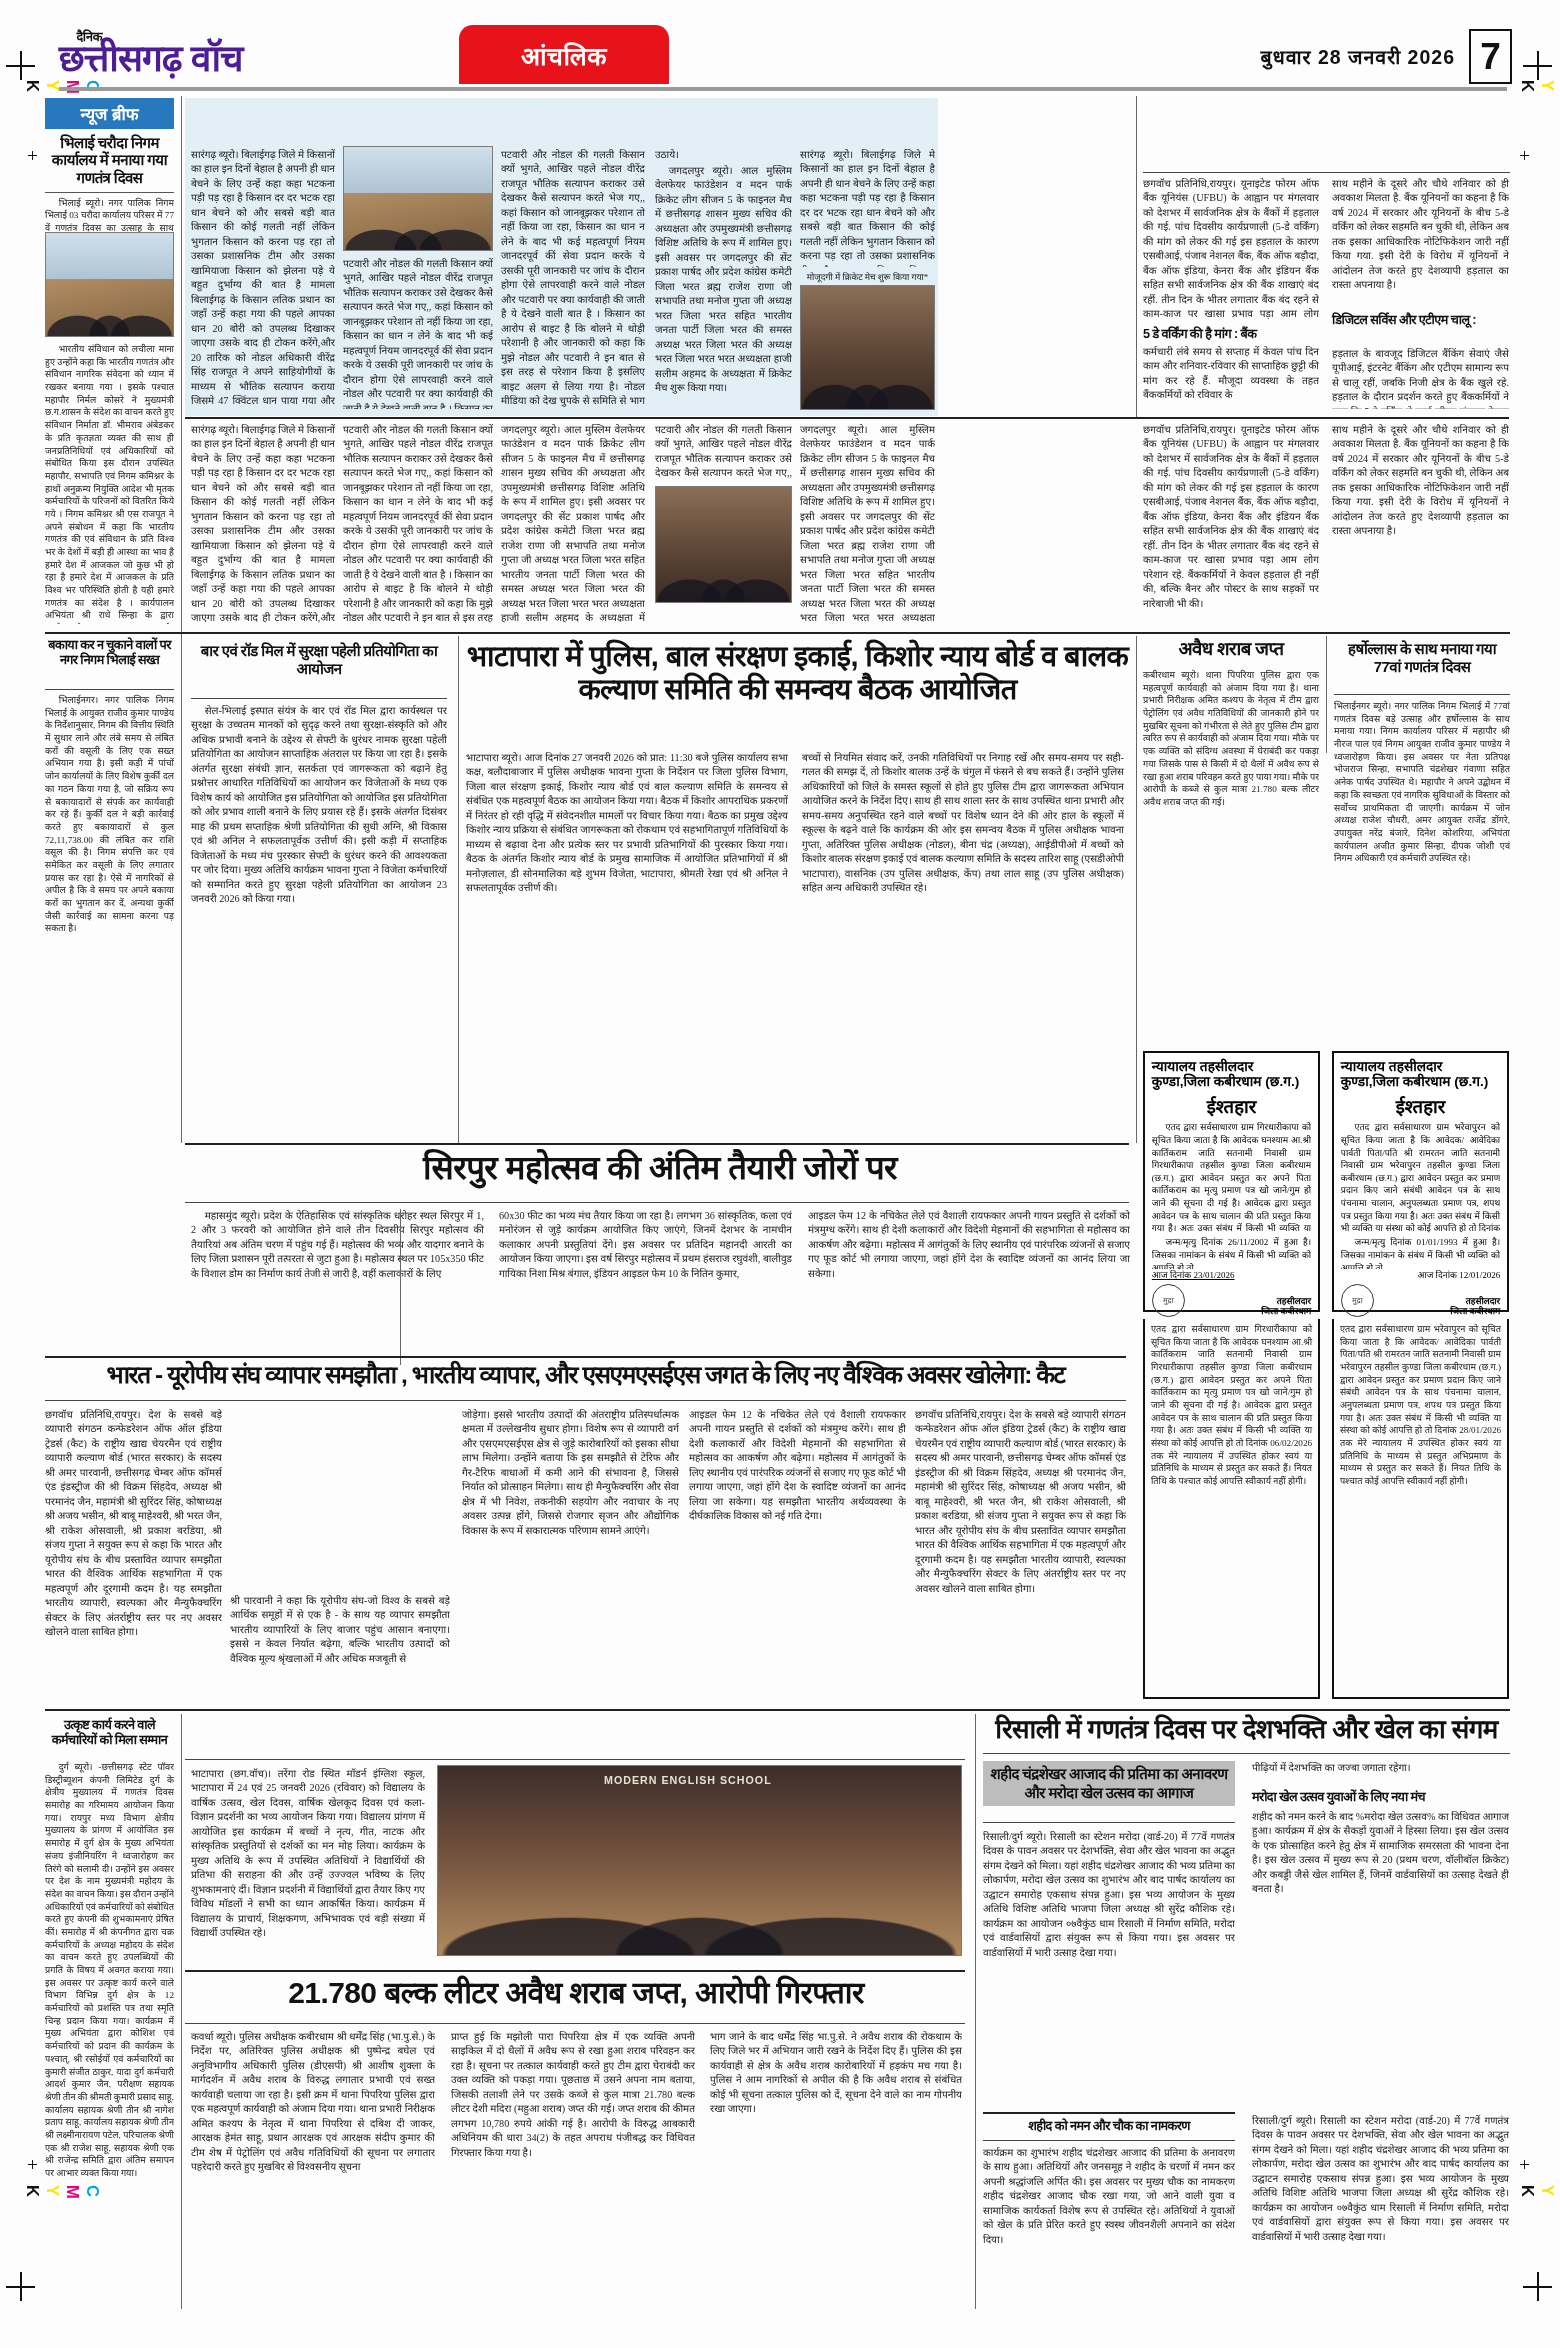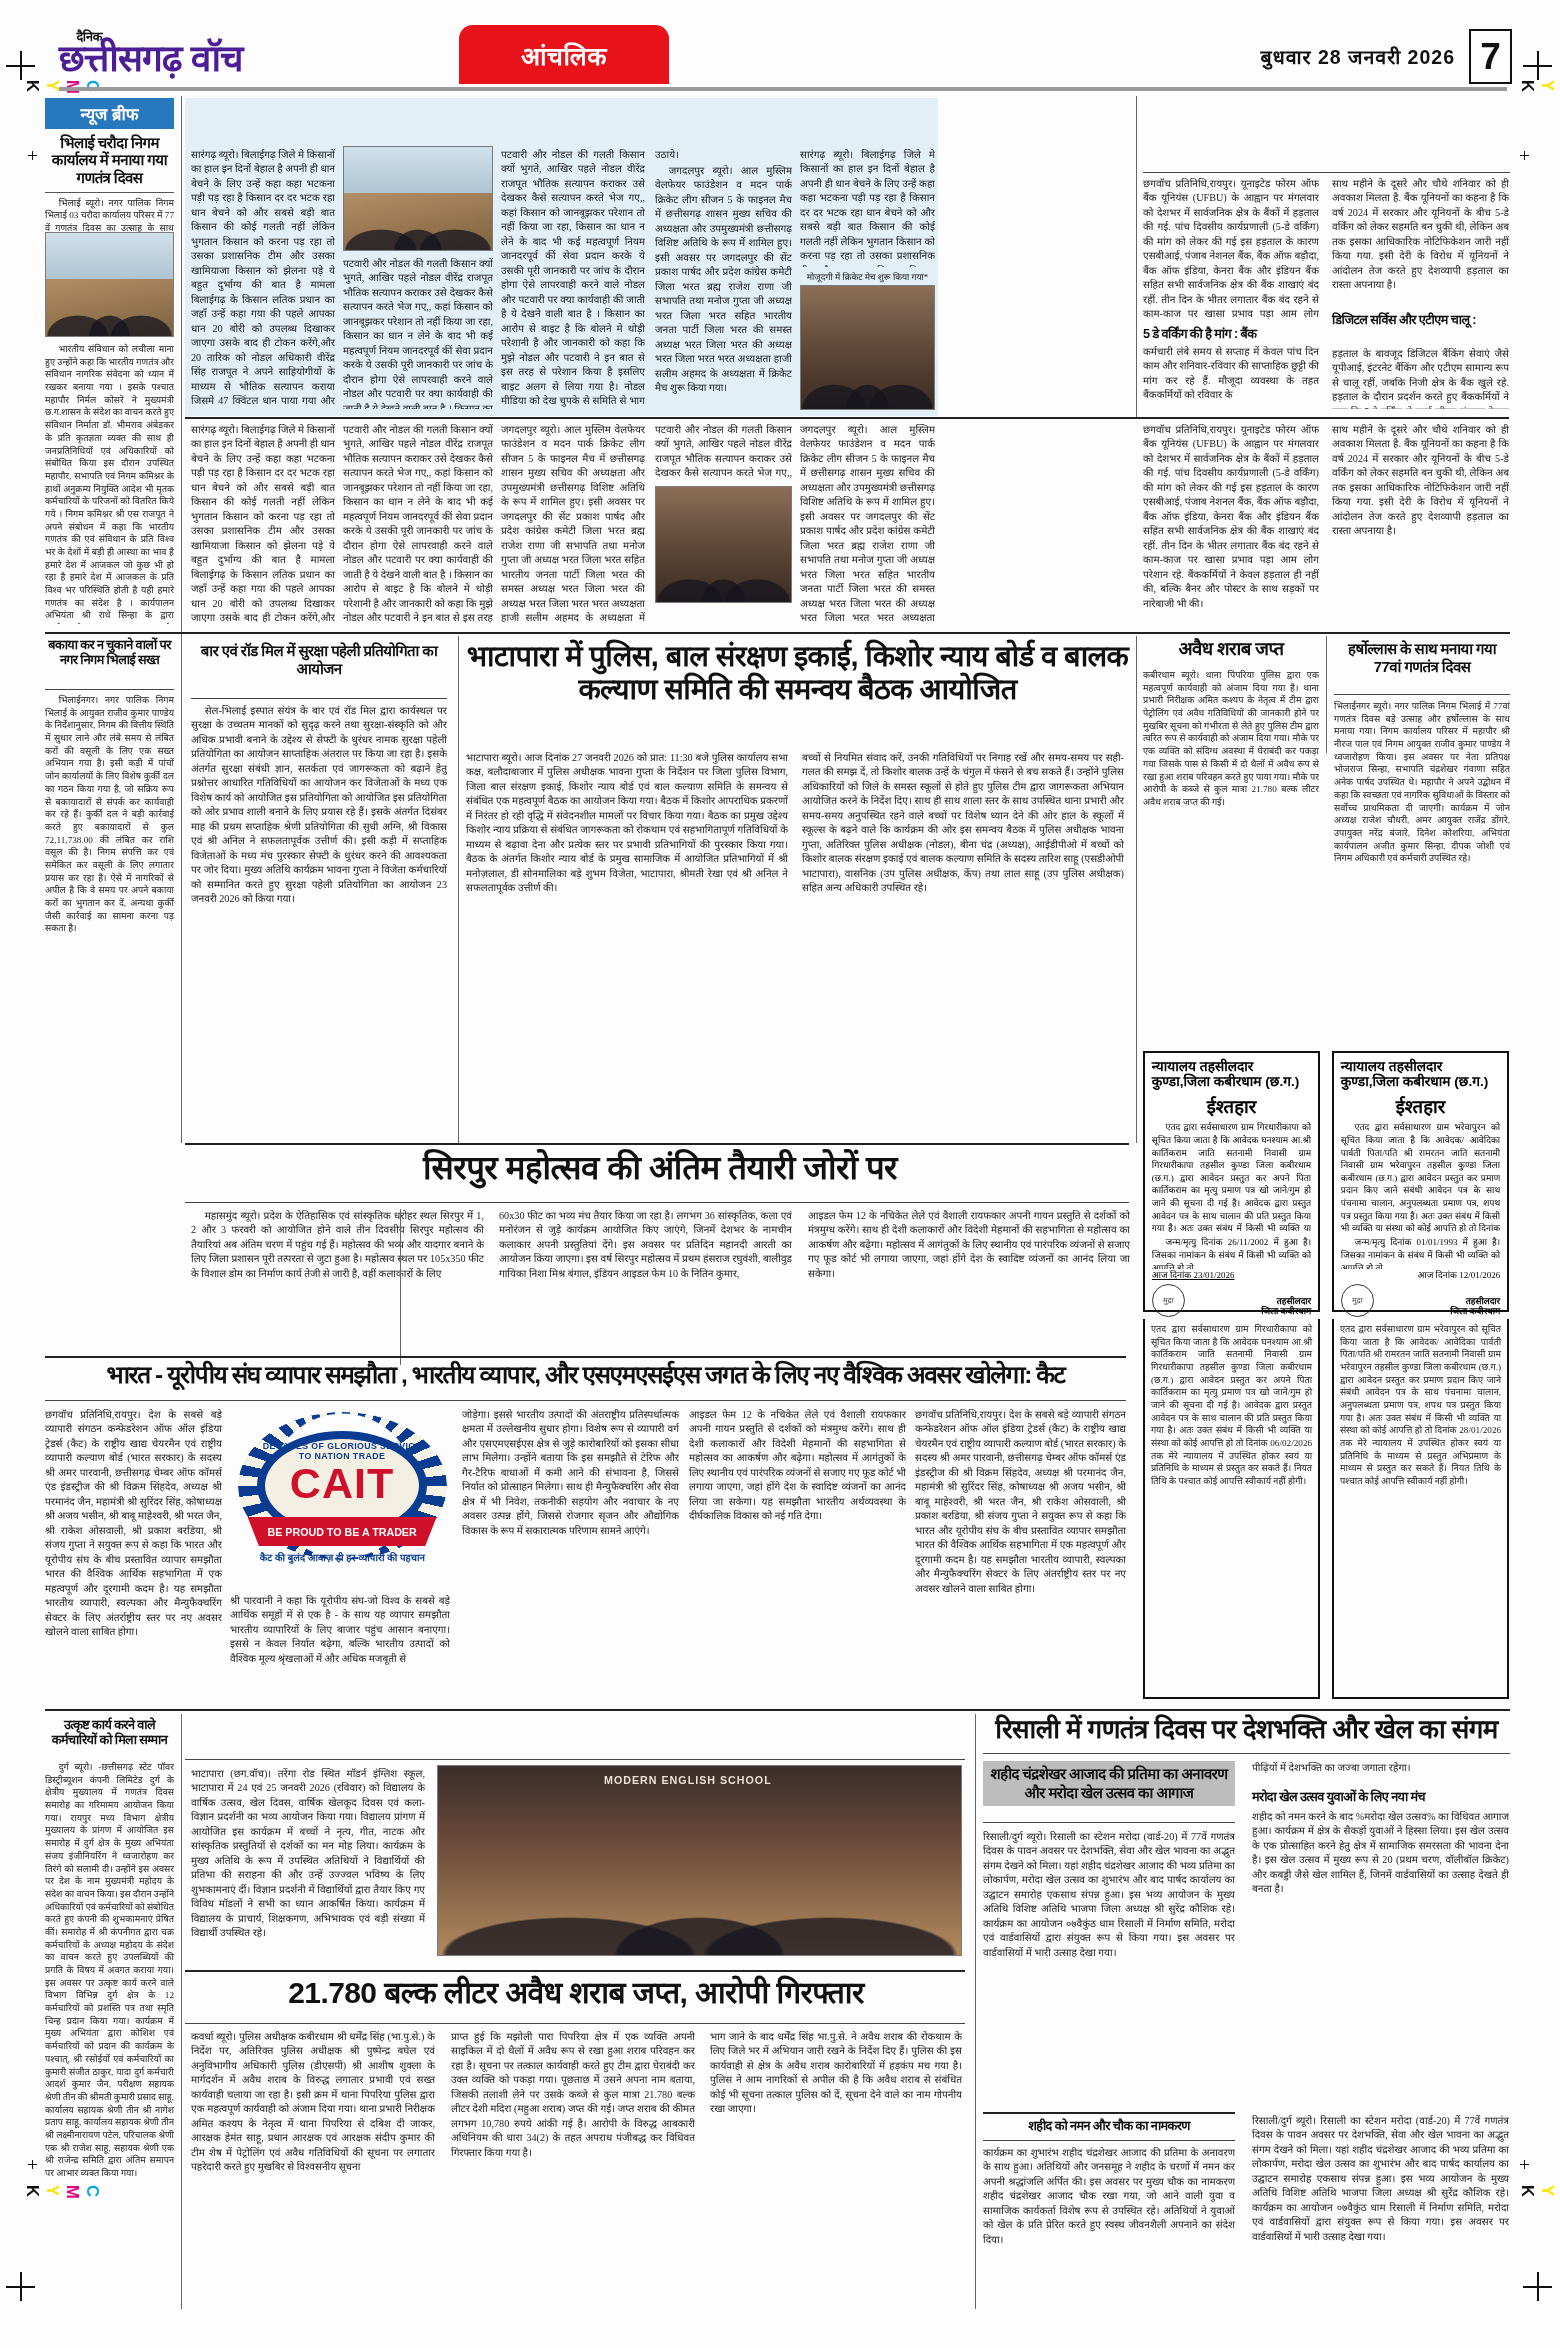--- a/index.html
+++ b/index.html
@@ -376,29 +376,20 @@
   <div class="abs col-text" style="left:808px; top:1209px; width:322px; height:195px;">आइडल फेम 12 के नचिकेत लेले एवं वैशाली रायफकार अपनी गायन प्रस्तुति से दर्शकों को मंत्रमुग्ध करेंगे। साथ ही देशी कलाकारों और विदेशी मेहमानों की सहभागिता से महोत्सव का आकर्षण और बढ़ेगा। महोत्सव में आगंतुकों के लिए स्थानीय एवं पारंपरिक व्यंजनों से सजाए गए फूड कोर्ट भी लगाया जाएगा, जहां होंगे देश के स्वादिष्ट व्यंजनों का आनंद लिया जा सकेगा।</div>
 
   <div class="vrule" style="left:400px; top:1209px; height:156px;"></div>
 
   <div class="hrule2" style="left:45px; top:1356px; width:1081px;"></div>
   <div class="abs hl" style="left:45px; top:1363px; width:1081px; font-size:24.4px; text-align:center; letter-spacing:-1.4px;">भारत - यूरोपीय संघ व्यापार समझौता , भारतीय व्यापार, और एसएमएसईएस जगत के लिए नए वैश्विक अवसर खोलेगा: कैट</div>
   <div class="hrule" style="left:45px; top:1400px; width:1081px;"></div>
 
   <div class="abs col-text" style="left:45px; top:1408px; width:177px; height:254px;">छगवॉच प्रतिनिधि,रायपुर। देश के सबसे बड़े व्यापारी संगठन कन्फेडरेशन ऑफ ऑल इंडिया ट्रेडर्स (कैट) के राष्ट्रीय खाद्य चेयरमैन एवं राष्ट्रीय व्यापारी कल्याण बोर्ड (भारत सरकार) के सदस्य श्री अमर पारवानी, छत्तीसगढ़ चेम्बर ऑफ कॉमर्स एंड इंडस्ट्रीज की श्री विक्रम सिंहदेव, अध्यक्ष श्री परमानंद जैन, महामंत्री श्री सुरिंदर सिंह, कोषाध्यक्ष श्री अजय भसीन, श्री बाबू माहेश्वरी, श्री भरत जैन, श्री राकेश ओसवाली, श्री प्रकाश बरडिया, श्री संजय गुप्ता ने सयुक्त रूप से कहा कि भारत और यूरोपीय संघ के बीच प्रस्तावित व्यापार समझौता भारत की वैश्विक आर्थिक सहभागिता में एक महत्वपूर्ण और दूरगामी कदम है। यह समझौता भारतीय व्यापारी, स्वल्पका और मैन्युफैक्चरिंग सेक्टर के लिए अंतर्राष्ट्रीय स्तर पर नए अवसर खोलने वाला साबित होगा।</div>
 
-  <div class="abs cait-logo" style="left:230px; top:1408px;">
-    <div class="cait-gear"></div>
-    <div class="cait-ring"></div>
-    <div class="cait-text">DECADES OF GLORIOUS SERVICE TO NATION TRADE</div>
-    <div class="cait-word">CAIT</div>
-    <div class="cait-banner">BE PROUD TO BE A TRADER</div>
-    <div class="cait-sub">कैट की बुलंद आवाज़ ही
-हर व्यापारी की पहचान</div>
-  </div>
 
   <div class="abs col-text" style="left:230px; top:1594px; width:220px; height:109px;">श्री पारवानी ने कहा कि यूरोपीय संघ-जो विश्व के सबसे बड़े आर्थिक समूहों में से एक है - के साथ यह व्यापार समझौता भारतीय व्यापारियों के लिए बाजार पहुंच आसान बनाएगा। इससे न केवल निर्यात बढ़ेगा, बल्कि भारतीय उत्पादों को वैश्विक मूल्य श्रृंखलाओं में और अधिक मजबूती से</div>
   <div class="abs col-text" style="left:462px; top:1408px; width:217px; height:295px;">जोड़ेगा। इससे भारतीय उत्पादों की अंतराष्ट्रीय प्रतिस्पर्धात्मक क्षमता में उल्लेखनीय सुधार होगा। विशेष रूप से व्यापारी वर्ग और एसएमएसईएस क्षेत्र से जुड़े कारोबारियों को इसका सीधा लाभ मिलेगा। उन्होंने बताया कि इस समझौते से टेरिफ और गैर-टैरिफ बाधाओं में कमी आने की संभावना है, जिससे निर्यात को प्रोत्साहन मिलेगा। साथ ही मैन्युफैक्चरिंग और सेवा क्षेत्र में भी निवेश, तकनीकी सहयोग और नवाचार के नए अवसर उत्पन्न होंगे, जिससे रोजगार सृजन और औद्योगिक विकास के रूप में सकारात्मक परिणाम सामने आएंगे।</div>
   <div class="abs col-text" style="left:689px; top:1408px; width:217px; height:295px;">आइडल फेम 12 के नचिकेत लेले एवं वैशाली रायफकार अपनी गायन प्रस्तुति से दर्शकों को मंत्रमुग्ध करेंगे। साथ ही देशी कलाकारों और विदेशी मेहमानों की सहभागिता से महोत्सव का आकर्षण और बढ़ेगा। महोत्सव में आगंतुकों के लिए स्थानीय एवं पारंपरिक व्यंजनों से सजाए गए फूड कोर्ट भी लगाया जाएगा, जहां होंगे देश के स्वादिष्ट व्यंजनों का आनंद लिया जा सकेगा। यह समझौता भारतीय अर्थव्यवस्था के दीर्घकालिक विकास को नई गति देगा।</div>
   <div class="abs col-text" style="left:915px; top:1408px; width:211px; height:295px;">छगवॉच प्रतिनिधि,रायपुर। देश के सबसे बड़े व्यापारी संगठन कन्फेडरेशन ऑफ ऑल इंडिया ट्रेडर्स (कैट) के राष्ट्रीय खाद्य चेयरमैन एवं राष्ट्रीय व्यापारी कल्याण बोर्ड (भारत सरकार) के सदस्य श्री अमर पारवानी, छत्तीसगढ़ चेम्बर ऑफ कॉमर्स एंड इंडस्ट्रीज की श्री विक्रम सिंहदेव, अध्यक्ष श्री परमानंद जैन, महामंत्री श्री सुरिंदर सिंह, कोषाध्यक्ष श्री अजय भसीन, श्री बाबू माहेश्वरी, श्री भरत जैन, श्री राकेश ओसवाली, श्री प्रकाश बरडिया, श्री संजय गुप्ता ने सयुक्त रूप से कहा कि भारत और यूरोपीय संघ के बीच प्रस्तावित व्यापार समझौता भारत की वैश्विक आर्थिक सहभागिता में एक महत्वपूर्ण और दूरगामी कदम है। यह समझौता भारतीय व्यापारी, स्वल्पका और मैन्युफैक्चरिंग सेक्टर के लिए अंतर्राष्ट्रीय स्तर पर नए अवसर खोलने वाला साबित होगा।</div>
 
   <div class="abs col-text tiny" style="left:1143px; top:1319px; width:177px; height:380px; border-left:2px solid #111; border-right:2px solid #111; border-bottom:2px solid #111; padding:3.9px 5.9px;">एतद द्वारा सर्वसाधारण ग्राम गिरधारीकापा को सूचित किया जाता है कि आवेदक घनश्याम आ.श्री कार्तिकराम जाति सतनामी निवासी ग्राम गिरधारीकापा तहसील कुण्डा जिला कबीरधाम (छ.ग.) द्वारा आवेदन प्रस्तुत कर अपने पिता कार्तिकराम का मृत्यु प्रमाण पत्र खो जाने/गुम हो जाने की सूचना दी गई है। आवेदक द्वारा प्रस्तुत आवेदन पत्र के साथ चालान की प्रति प्रस्तुत किया गया है। अतः उक्त संबंध में किसी भी व्यक्ति या संस्था को कोई आपत्ति हो तो दिनांक 06/02/2026 तक मेरे न्यायालय में उपस्थित होकर स्वयं या प्रतिनिधि के माध्यम से प्रस्तुत कर सकते हैं। नियत तिथि के पश्चात कोई आपत्ति स्वीकार्य नहीं होगी।</div>
   <div class="abs col-text tiny" style="left:1332px; top:1319px; width:177px; height:380px; border-left:2px solid #111; border-right:2px solid #111; border-bottom:2px solid #111; padding:3.9px 5.9px;">एतद द्वारा सर्वसाधारण ग्राम भरेवापुरन को सूचित किया जाता है कि आवेदक/ आवेदिका पार्वती पिता/पति श्री रामरतन जाति सतनामी निवासी ग्राम भरेवापुरन तहसील कुण्डा जिला कबीरधाम (छ.ग.) द्वारा आवेदन प्रस्तुत कर प्रमाण प्रदान किए जाने संबंधी आवेदन पत्र के साथ पंचनामा चालान, अनुपलब्धता प्रमाण पत्र, शपथ पत्र प्रस्तुत किया गया है। अतः उक्त संबंध में किसी भी व्यक्ति या संस्था को कोई आपत्ति हो तो दिनांक 28/01/2026 तक मेरे न्यायालय में उपस्थित होकर स्वयं या प्रतिनिधि के माध्यम से प्रस्तुत अभिप्रमाण के माध्यम से प्रस्तुत कर सकते हैं। नियत तिथि के पश्चात कोई आपत्ति स्वीकार्य नहीं होगी।</div>
 
   <div class="hrule2" style="left:45px; top:1709px; width:1465px;"></div>

